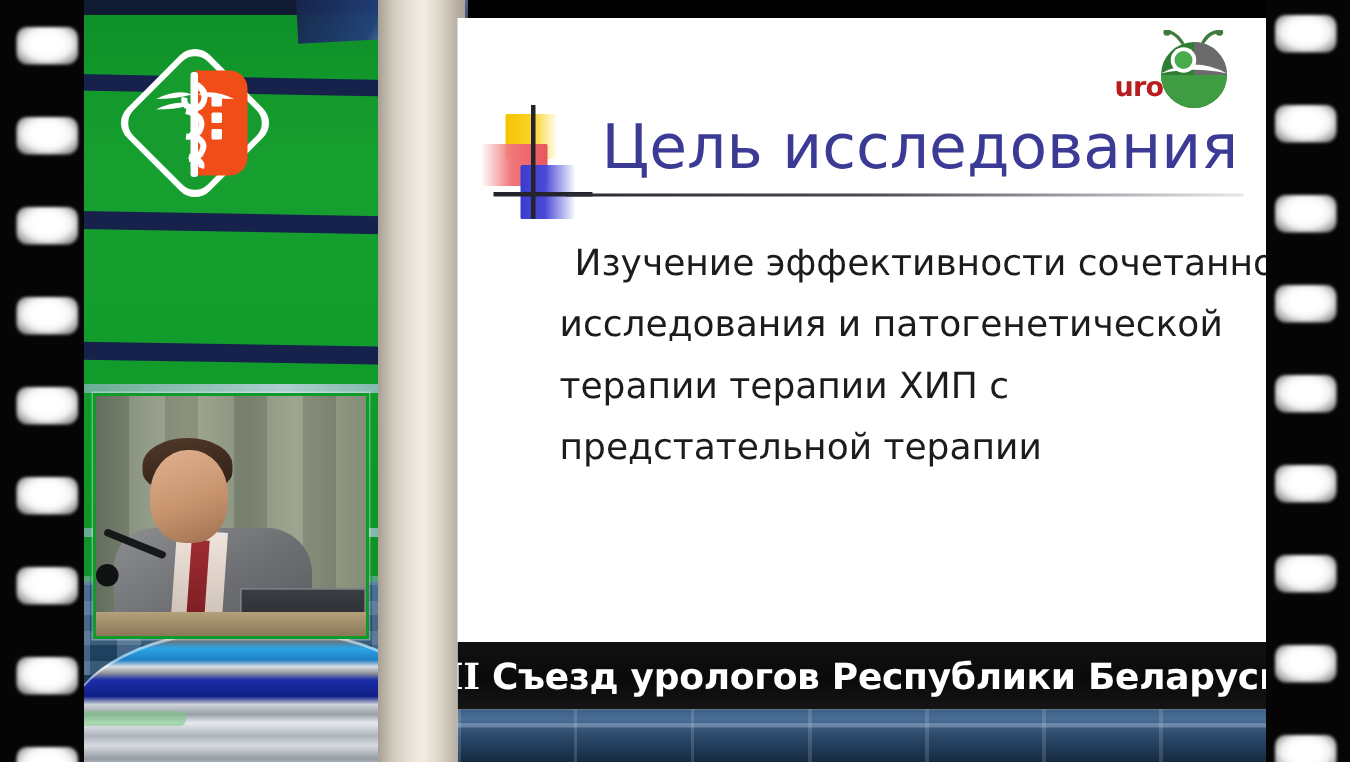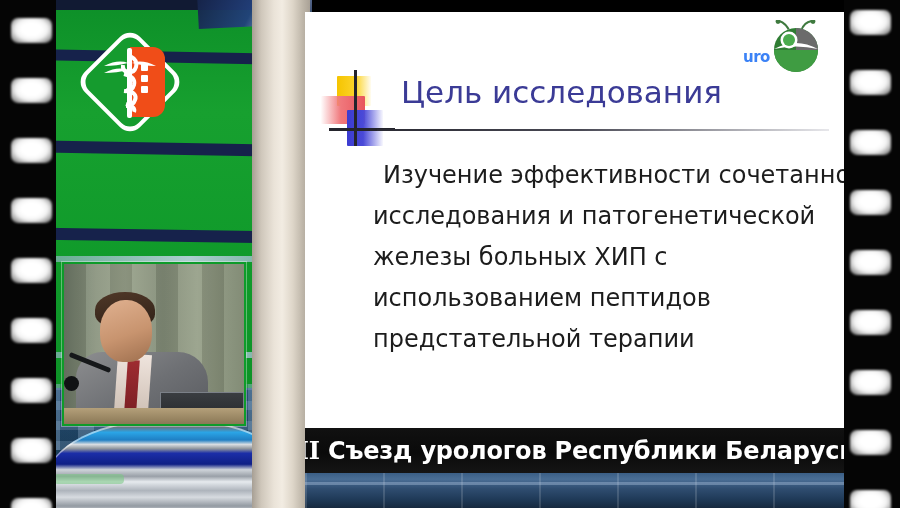--- a/index.html
+++ b/index.html
@@ -257,23 +257,23 @@
     position: absolute;
     right: 18px;
     top: 8px;
     width: 86px;
     height: 58px;
   }
   .uro-text {
     position: absolute;
     left: 0;
     top: 28px;
-    font-size: 15px;
+    font-size: 18px;
     font-weight: bold;
-    color: #3b82f6;
+    color: #b91c1c;
     letter-spacing: -0.5px;
     font-family: "DejaVu Sans", sans-serif;
   }
 
   
   .motif {
     position: absolute;
     left: 16px;
     top: 58px;
     width: 74px;
@@ -308,21 +308,21 @@
     position: absolute;
     left: 8px; top: 58px;
     width: 66px; height: 3px;
     background: #24242c;
   }
 
   .slide-title {
     position: absolute;
     left: 96px;
     top: 62px;
-    font-size: 31px;
+    font-size: 41px;
     color: #3b3b96;
     font-family: "DejaVu Sans", sans-serif;
     white-space: nowrap;
   }
   .title-rule {
     position: absolute;
     left: 72px;
     top: 117px;
     width: 452px;
     height: 2px;
@@ -472,22 +472,21 @@
       <div class="cross-v"></div>
       <div class="cross-h"></div>
     </div>
 
     <div class="slide-title">Цель исследования</div>
     <div class="title-rule"></div>
 
     <div class="slide-body">
       <div class="body-line first">Изучение эффективности сочетанной</div>
       <div class="body-line">исследования и патогенетической</div>
-      <div class="body-line">железы больных ХИП с</div>
-      <div class="body-line">использованием пептидов</div>
+      <div class="body-line">терапии терапии ХИП с</div>
       <div class="body-line">предстательной терапии</div>
     </div>
 
     <div class="banner">
       <div class="banner-text"><span class="numeral">II</span><span> Съезд урологов Республики Беларусь</span></div>
     </div>
 
     <div class="slide-bottomstrip"></div>
   </div>
 

